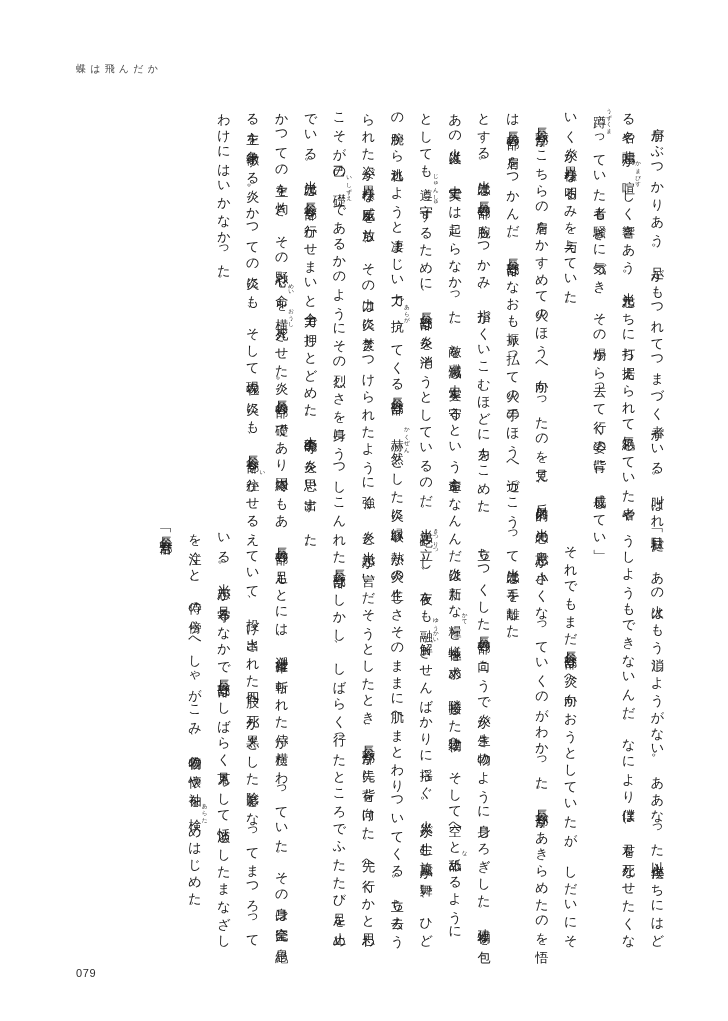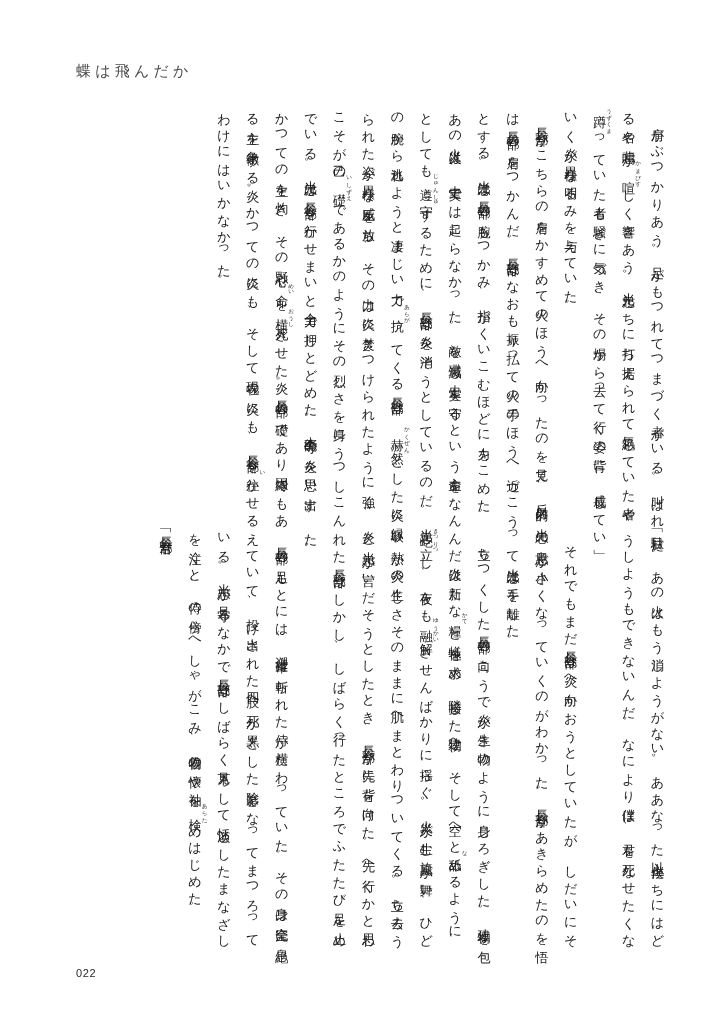--- a/index.html
+++ b/index.html
@@ -23,21 +23,21 @@
     background: #ffffff;
     overflow: hidden;
     box-sizing: border-box;
   }
 
   
   .running-head {
     position: absolute;
     top: 62px;
     left: 76px;
-    font-size: 15px;
+    font-size: 10px;
     letter-spacing: 4.2px;
     color: #4a4a4a;
     font-family: Liberation Serif, serif;
     white-space: nowrap;
   }
 
   
   .folio {
     position: absolute;
     left: 76px;
@@ -125,15 +125,15 @@
   </div>
 
   <div class="textblock block-2">
     <p class="para no-indent">「駄目だ。あの火はもう消しようがない。ああなった以上僕たちにはどうしようもできないんだ。なにより僕は、君を死なせたくない」</p>
     <p class="para">それでもまだ長谷部は炎へ向かおうとしていたが、しだいにその意思が小さくなっていくのがわかった。長谷部があきらめたのを悟って光忠は手を離した。</p>
     <p class="para">立ちつくした長谷部の向こうで炎が生き物のように身じろぎした。建物を包んだ炎は新たな<ruby>糧<rt>かて</rt></ruby>と犠牲を求め、隣接した建物へ、そして空へと<ruby>舐<rt>な</rt></ruby>めるように<ruby>屹立<rt>きつりつ</rt></ruby>し、夜をも<ruby>融解<rt>ゆうかい</rt></ruby>させんばかりに揺らぐ。火災が生む旋風が舞い、ひどい熱が炎の生々しさそのままに肌へまとわりついてくる。立ち去ろうと光忠が言いだそうとしたとき、長谷部が先に背を向けた。先へ行くかと思われた長谷部はしかし、しばらく行ったところでふたたび足を止めた。</p>
     <p class="para">長谷部の足もとには、遡行軍に斬られた侍が横たわっていた。その身は完全に息絶えていて、投げ出された四肢へ死が黒々とした陰影となってまつろっている。光忠が見守るなかで長谷部はしばらく見下ろして恬淡としたまなざしを注ぐと、侍の傍らへしゃがこみ、着物の懐や袖を<ruby>検<rt>あらた</rt></ruby>めはじめた。</p>
     <p class="para no-indent">「長谷部君」</p>
   </div>
 
-  <div class="folio">022</div>
+  <div class="folio">079</div>
 
 </div>
 
 </body></html>

